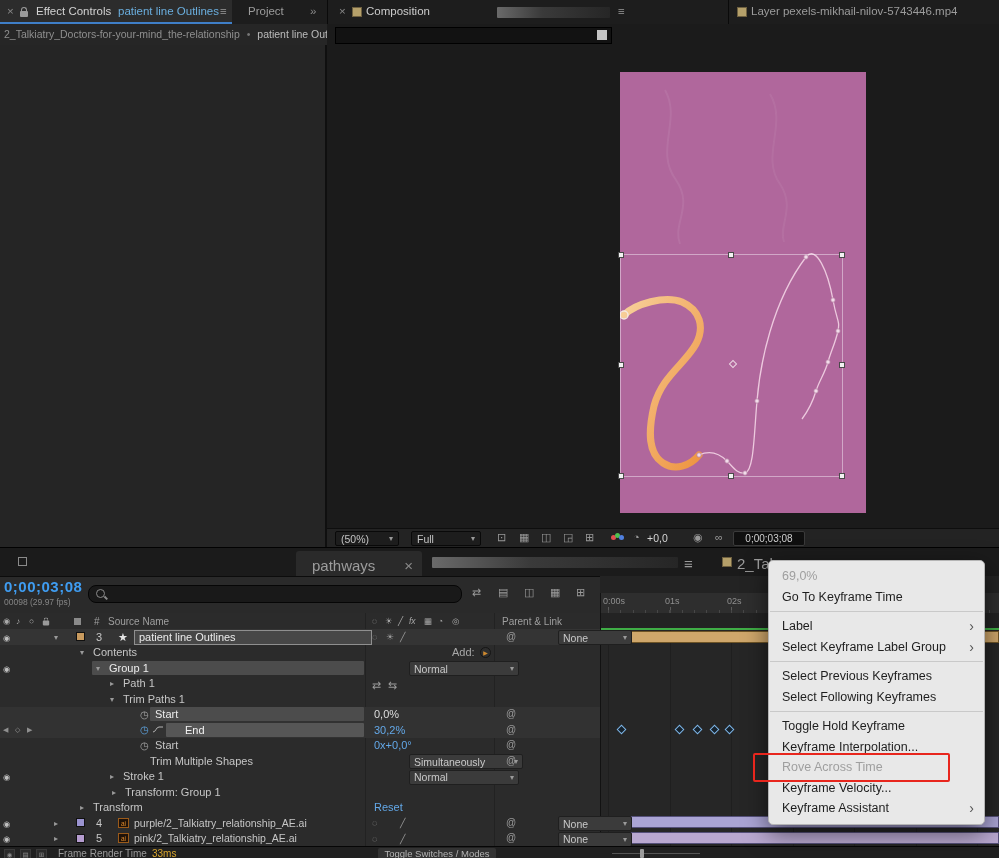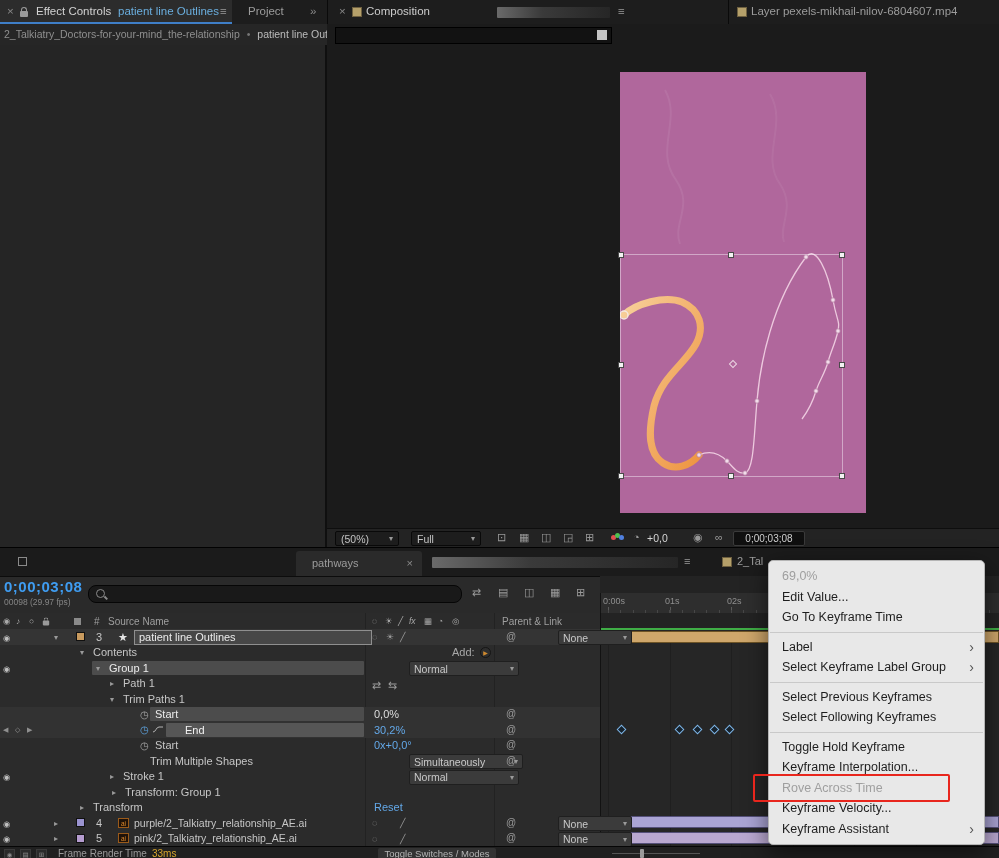--- a/index.html
+++ b/index.html
@@ -24,21 +24,21 @@
   #selbox{position:absolute;left:0px;top:182px;width:221px;height:221px;border:1px solid rgba(250,246,252,.45);}
   .hdl{position:absolute;width:6px;height:6px;background:#f2f2f2;border:1px solid #4a4a4a;box-sizing:border-box;}
   
   #vtoolbar{position:absolute;left:0;bottom:0;width:672px;height:18px;background:#232323;border-top:1px solid #0e0e0e;font-size:10.5px;color:#b5b5b5;}
   .vdd{position:absolute;top:2px;height:13px;background:#1d1d1d;border:1px solid #090909;border-radius:2px;display:flex;align-items:center;justify-content:space-between;padding:0 5px;color:#c3c3c3;}
   .vtool{position:absolute;top:2px;font-size:11px;color:#989898;}
   .rgbdot{position:absolute;width:5px;height:5px;border-radius:50%;}
   #vtc{position:absolute;left:406px;top:2px;width:70px;height:13px;background:#0f0f0f;border:1px solid #3a3a3a;border-radius:2px;color:#cfcfcf;text-align:center;line-height:13px;font-size:10px;}
   
   #timeline{position:absolute;left:0;top:547px;width:999px;height:311px;background:#2a2a2a;border-top:1px solid #020202;}
-  #tl-tabrow{position:absolute;left:0;top:0;width:999px;height:28px;background:#1b1b1b;border-bottom:1px solid #0c0c0c;font-size:11px;color:#9c9c9c;}
+  #tl-tabrow{position:absolute;left:0;top:0;width:999px;height:28px;background:#1b1b1b;border-bottom:1px solid #0c0c0c;font-size:15px;color:#9c9c9c;}
   #tl-tab1{position:absolute;left:296px;top:3px;width:126px;height:25px;background:#2a2a2a;border-radius:3px 3px 0 0;}
   #tl-ctrlrow{position:absolute;left:0;top:28px;width:999px;height:37px;}
   #tl-tc{position:absolute;left:4px;top:2px;font-size:15px;font-weight:bold;color:#3f9df2;letter-spacing:.5px;}
   #tl-frames{position:absolute;left:4px;top:21px;font-size:8.5px;color:#858585;}
   #searchbox{position:absolute;left:88px;top:9px;width:372px;height:16px;background:#191919;border:1px solid #060606;border-radius:8px;}
   .mag{position:absolute;left:7px;top:3px;width:7px;height:7px;border:1.5px solid #8a8a8a;border-radius:50%;}
   .mag::after{content:"";position:absolute;width:4px;height:1.5px;background:#8a8a8a;transform:rotate(45deg);right:-4px;bottom:-1px;}
   .tltool{position:absolute;top:10px;font-size:11px;color:#9a9a9a;}
   #rulerdark{position:absolute;left:600px;top:0;width:399px;height:17px;background:#232323;}
   #ruler{position:absolute;left:600px;top:17px;width:399px;height:20px;background:#2e2e2e;border-left:1px solid #141414;font-size:9px;color:#909090;}
@@ -109,21 +109,21 @@
 
     <div style="position:absolute;left:327px;top:0;bottom:0;width:1px;background:#0a0a0a"></div>
     <span class="tb" style="left:339px;color:#8a8a8a">×</span>
     <span class="psq" style="position:absolute;left:352px;top:7px"></span>
     <span class="tb" style="left:366px;color:#cccccc">Composition</span>
     <div class="tabgrad" style="left:497px;width:113px"></div>
     <span class="tb" style="left:618px;color:#9a9a9a">≡</span>
 
     <div style="position:absolute;left:728px;top:0;bottom:0;width:1px;background:#0a0a0a"></div>
     <span class="psq" style="position:absolute;left:737px;top:7px"></span>
-    <span class="tb" style="left:751px">Layer pexels-mikhail-nilov-6804607.mp4</span>
+    <span class="tb" style="left:751px">Layer pexels-mikhail-nilov-5743446.mp4</span>
   </div>
 
   <div id="crumb">
     <span style="color:#8f8f8f;margin-left:4px">2_Talkiatry_Doctors-for-your-mind_the-relationship</span>
     <span style="color:#777;margin:0 4px">•</span>
     <span style="color:#bcbcbc">patient line Outlin</span>
   </div>
   <div id="leftbody"></div>
 
   <div id="viewer">
@@ -411,21 +411,20 @@
       <span style="position:absolute;left:58px;top:1px">Frame Render Time</span>
       <span style="position:absolute;left:152px;top:1px;color:#d9a62d">33ms</span>
       <div id="togglebtn">Toggle Switches / Modes</div>
       <div id="zoomslider"></div>
       <div id="zoomknob"></div>
     </div>
   </div>
 
   <div id="ctxmenu">
       <div class="cm-item disabled"><span>69,0%</span></div>
-      <div class="cm-item"><span>Edit Value...</span></div>
       <div class="cm-item"><span>Go To Keyframe Time</span></div>
       <div class="cm-sep"></div>
       <div class="cm-item"><span>Label</span><span class="cm-arrow">›</span></div>
       <div class="cm-item"><span>Select Keyframe Label Group</span><span class="cm-arrow">›</span></div>
       <div class="cm-sep"></div>
       <div class="cm-item"><span>Select Previous Keyframes</span></div>
       <div class="cm-item"><span>Select Following Keyframes</span></div>
       <div class="cm-sep"></div>
       <div class="cm-item"><span>Toggle Hold Keyframe</span></div>
       <div class="cm-item"><span>Keyframe Interpolation...</span></div>

